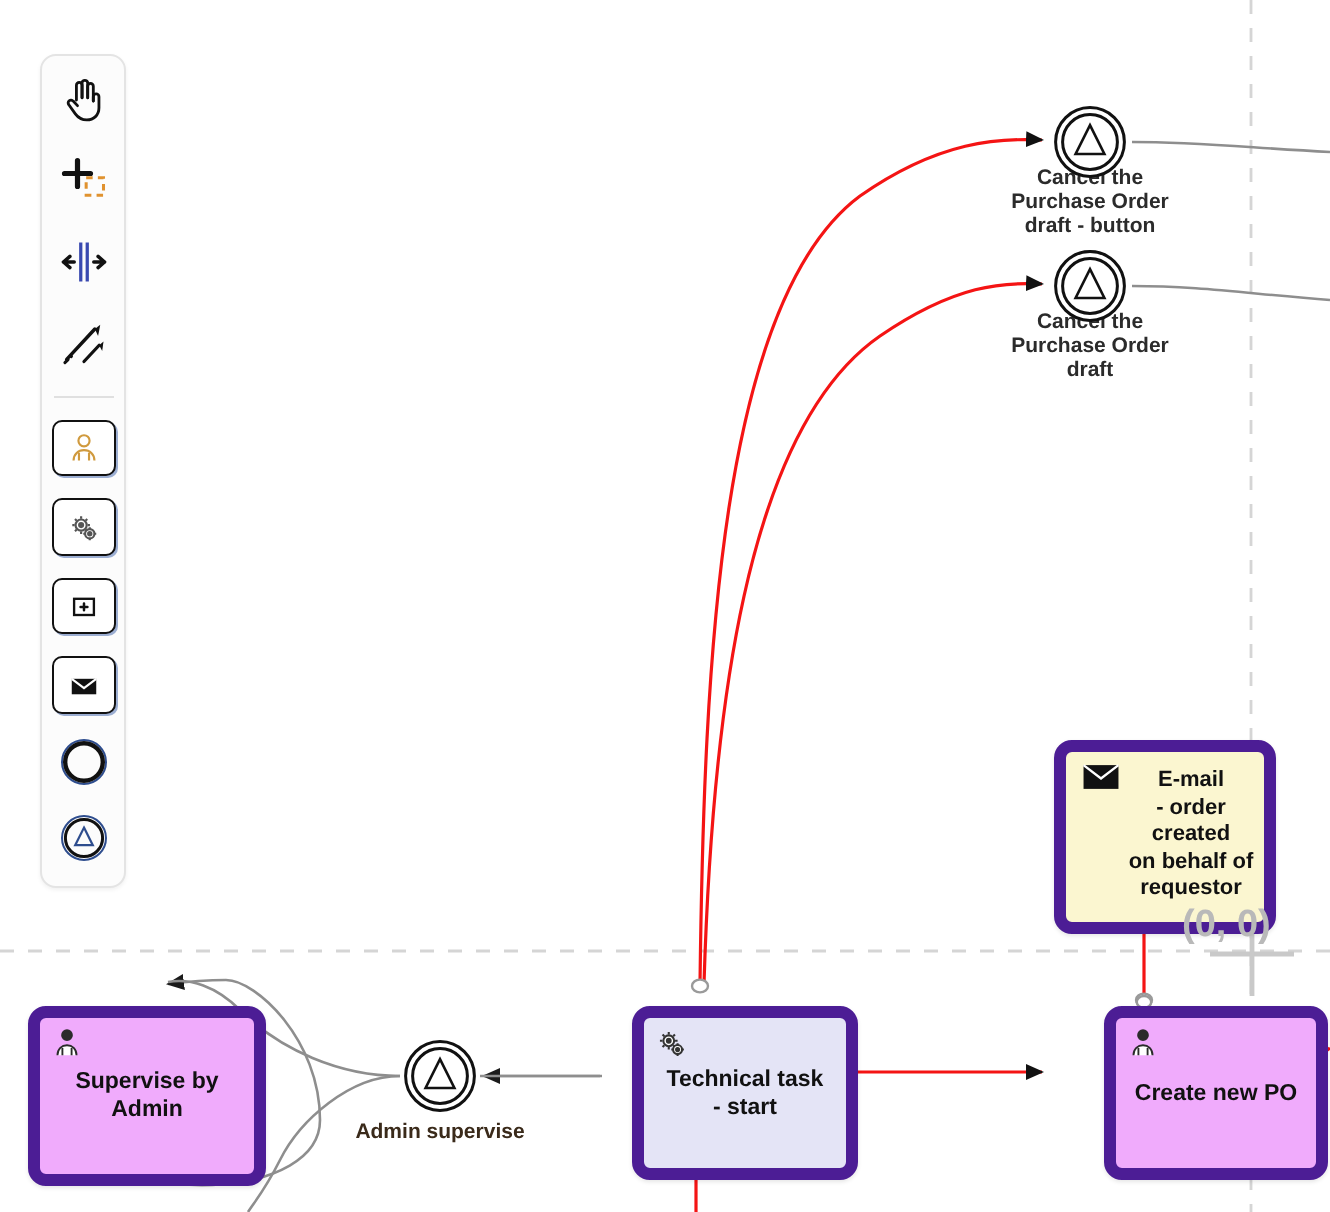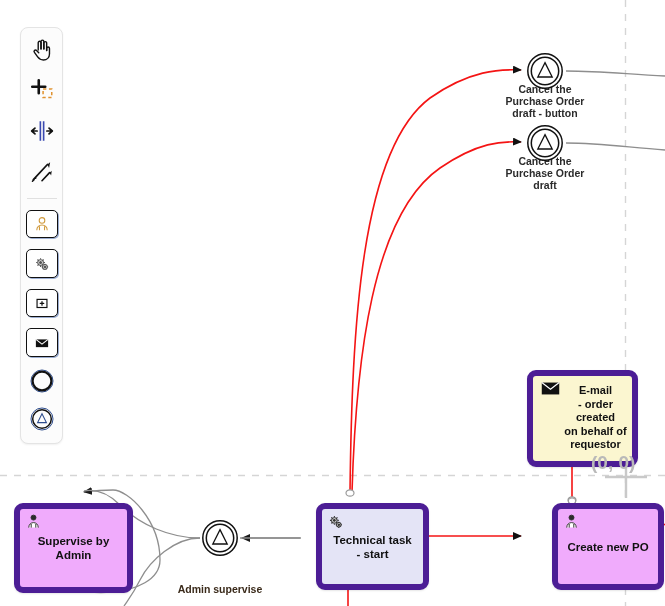--- a/index.html
+++ b/index.html
@@ -248,21 +248,21 @@
 Purchase Order
 draft</div>
 
   <div class="ev" style="left:201px;top:519px;">
     <svg width="38" height="38" viewBox="0 0 38 38" fill="none">
       <circle cx="19" cy="19" r="17.2" stroke="#111" stroke-width="1.5" fill="#fff"></circle>
       <circle cx="19" cy="19" r="13.7" stroke="#111" stroke-width="1.5" fill="#fff"></circle>
       <path d="M19 10.6 L26.2 25 L11.8 25 Z" stroke="#111" stroke-width="1.3" fill="#fff"></path>
     </svg>
   </div>
-  <div class="event-lbl" style="left:160px;top:583px;width:120px;color:#3a2a1a;">Admin supervise</div>
+  <div class="event-lbl" style="left:160px;top:560px;width:120px;color:#3a2a1a;">Admin supervise</div>
 
   <div class="task task-user" style="left:14px;top:503px;width:99px;height:74px;">
     <span class="task-icon">
       <svg width="17" height="17" viewBox="0 0 20 20" fill="none" stroke="#2b2b2b" stroke-width="1.1">
         <circle cx="10" cy="5.4" r="2.9" fill="#2b2b2b"></circle>
         <path d="M4.4 17.2c0-3.6 2.5-5.9 5.6-5.9s5.6 2.3 5.6 5.9" fill="#fff"></path>
         <path d="M7.3 12.9v4.3M12.7 12.9v4.3"></path>
       </svg>
     </span>
     <span class="lbl">Supervise by

